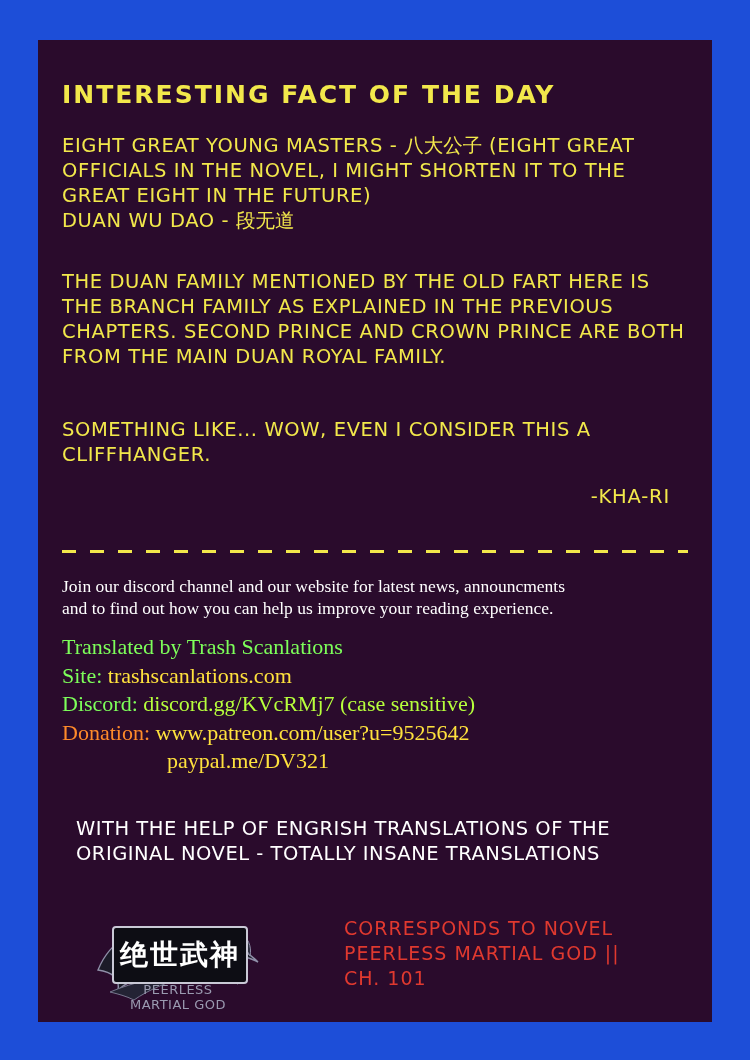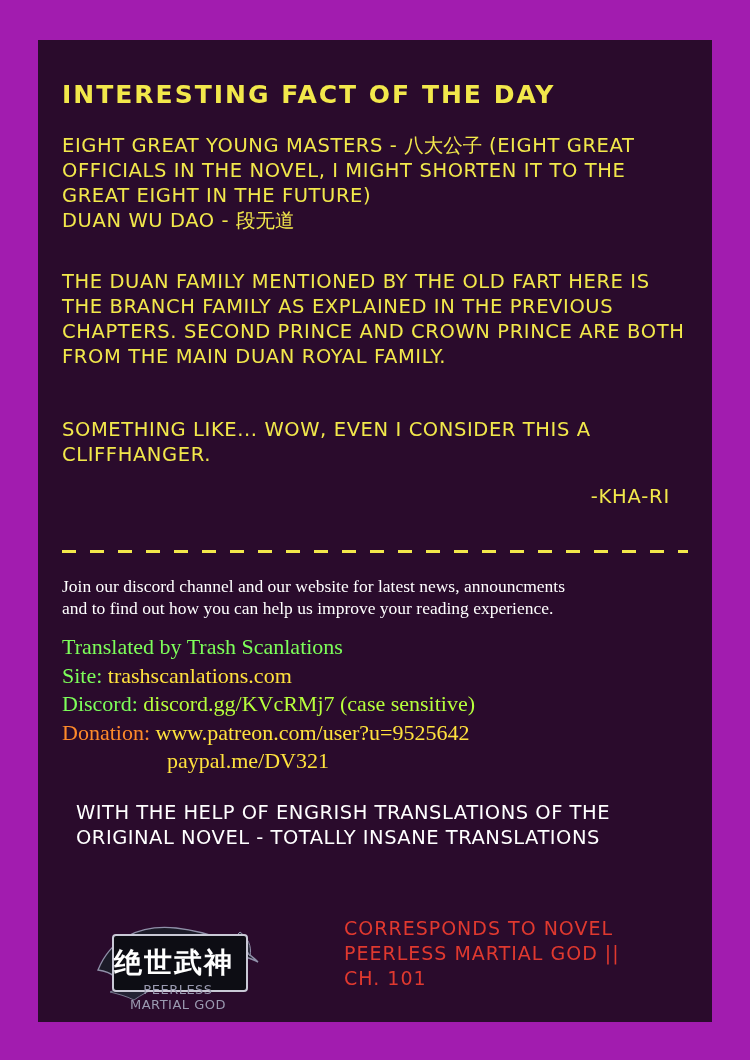--- a/index.html
+++ b/index.html
@@ -10,21 +10,21 @@
   body {
     width: 750px;
     height: 1060px;
     overflow: hidden;
     font-family: "DejaVu Sans", sans-serif;
   }
   .page {
     position: relative;
     width: 750px;
     height: 1060px;
-    background: #a21caf;
+    background: #1d4ed8;
     box-sizing: border-box;
   }
   .panel {
     position: absolute;
     left: 38px;
     top: 40px;
     width: 674px;
     height: 982px;
     background: #2a0b2c;
     box-sizing: border-box;
@@ -80,51 +80,51 @@
   .c-green { color: #7dff5a; }
   .c-yellow { color: #ffe23d; }
   .c-orange { color: #ff8a2a; }
   .c-lime { color: #b7ff3c; text-align: center; }
   .indent { padding-left: 105px; }
   .helpnote {
     color: #ffffff;
     font-size: 19.5px;
     line-height: 25px;
     letter-spacing: 0.5px;
-    margin-top: 24px;
+    margin-top: 40px;
     padding-left: 14px;
     font-family: "DejaVu Sans", sans-serif;
   }
   .footer {
     position: absolute;
     left: 24px;
     right: 24px;
     bottom: 14px;
     height: 110px;
   }
   .logo {
     position: absolute;
     left: 28px;
     top: 10px;
     width: 180px;
     height: 96px;
   }
   .logo-badge {
     position: absolute;
     left: 22px;
-    top: 26px;
+    top: 18px;
     width: 132px;
     height: 54px;
     background: #0d0d14;
     border: 2px solid #c9c9d6;
     border-radius: 4px;
     color: #ffffff;
     font-size: 28px;
     font-weight: bold;
-    text-align: left;
+    text-align: center;
     line-height: 54px;
     letter-spacing: 2px;
     font-family: "DejaVu Sans", sans-serif;
   }
   .logo-sub {
     position: absolute;
     left: 22px;
     top: 74px;
     width: 132px;
     text-align: center;

